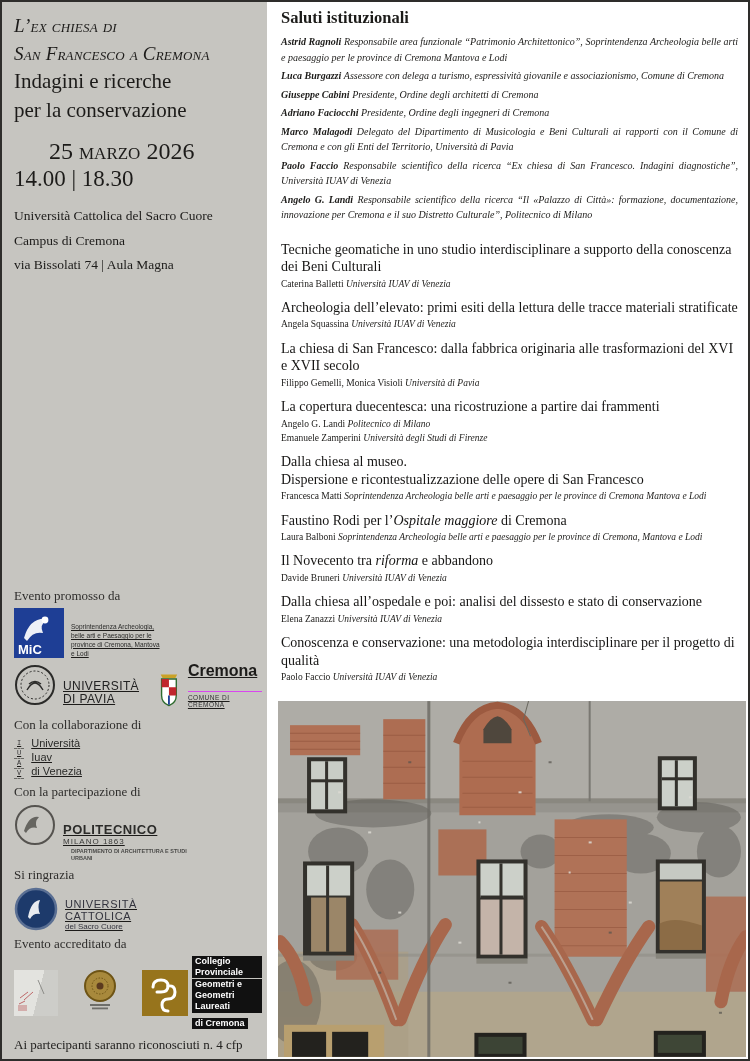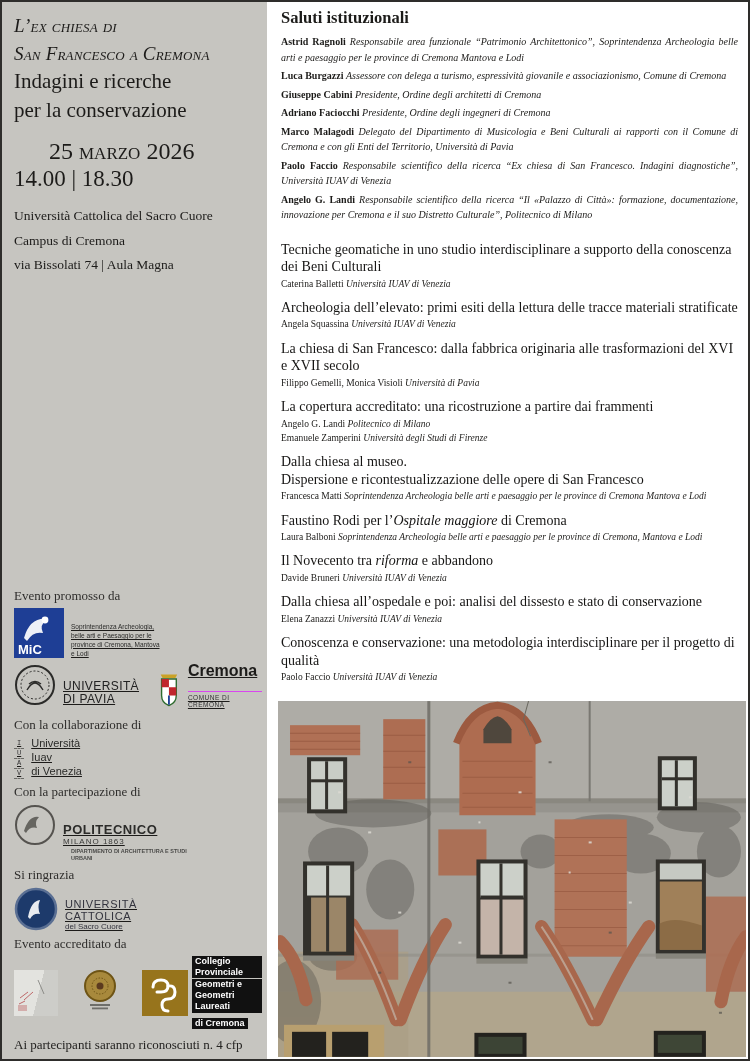--- a/index.html
+++ b/index.html
@@ -52,21 +52,21 @@
   .geom-label div{display:inline-block;background:#111;color:#fff;font-family:"Liberation Sans",sans-serif;
                   font-weight:bold;font-size:9px;line-height:1.25;padding:0 3px;margin:0;}
   .geom-label{line-height:1.05;}
   .cfp-note{font-size:13px;margin-top:7px;color:#232220;}
 
   
   .main{position:absolute;left:265px;top:0;right:0;bottom:0;background:#fff;
         padding:5px 8px 0 14px;box-sizing:border-box;}
   .greet-head{font-weight:bold;font-size:16.5px;margin:1px 0 6px;}
   .greet{font-size:10px;line-height:1.55;margin-bottom:3px;text-align:justify;padding-right:2px;}
-  .gname{font-weight:bold;}
+  .gname{font-weight:bold;font-style:italic;}
   .grole{font-style:italic;}
   .talks{margin-top:18px;}
   .talk{margin-bottom:9px;}
   .talk-title{font-size:14px;line-height:1.25;white-space:pre-line;color:#161514;}
   .it{font-style:italic;}
   .talk-sp{font-size:9.5px;line-height:1.3;margin-top:2px;}
   .sp-aff{font-style:italic;text-align:right;}
 
   
   .photo{position:absolute;right:2px;bottom:2px;width:468px;height:356px;}
@@ -231,21 +231,21 @@
         </div>
         <div class="talk">
           <div class="talk-title"><span>Archeologia dell’elevato: primi esiti della lettura delle tracce materiali stratificate</span></div>
           <div class="talk-sp"><span class="sp-name">Angela Squassina </span><span class="sp-aff">Università IUAV di Venezia</span></div>
         </div>
         <div class="talk">
           <div class="talk-title"><span>La chiesa di San Francesco: dalla fabbrica originaria alle trasformazioni del XVI e XVII secolo</span></div>
           <div class="talk-sp"><span class="sp-name">Filippo Gemelli, Monica Visioli </span><span class="sp-aff">Università di Pavia</span></div>
         </div>
         <div class="talk">
-          <div class="talk-title"><span>La copertura accreditato: una ricostruzione a partire dai frammenti</span></div>
+          <div class="talk-title"><span>La copertura duecentesca: una ricostruzione a partire dai frammenti</span></div>
           <div class="talk-sp"><span class="sp-name">Angelo G. Landi </span><span class="sp-aff">Politecnico di Milano</span></div>
           <div class="talk-sp"><span class="sp-name">Emanuele Zamperini </span><span class="sp-aff">Università degli Studi di Firenze</span></div>
         </div>
         <div class="talk">
           <div class="talk-title"><span>Dalla chiesa al museo.
 Dispersione e ricontestualizzazione delle opere di San Francesco</span></div>
           <div class="talk-sp"><span class="sp-name">Francesca Matti </span><span class="sp-aff">Soprintendenza Archeologia belle arti e paesaggio per le province di Cremona Mantova e Lodi</span></div>
         </div>
         <div class="talk">
           <div class="talk-title"><span>Faustino Rodi per l’</span><span class="it">Ospitale maggiore</span><span> di Cremona</span></div>

